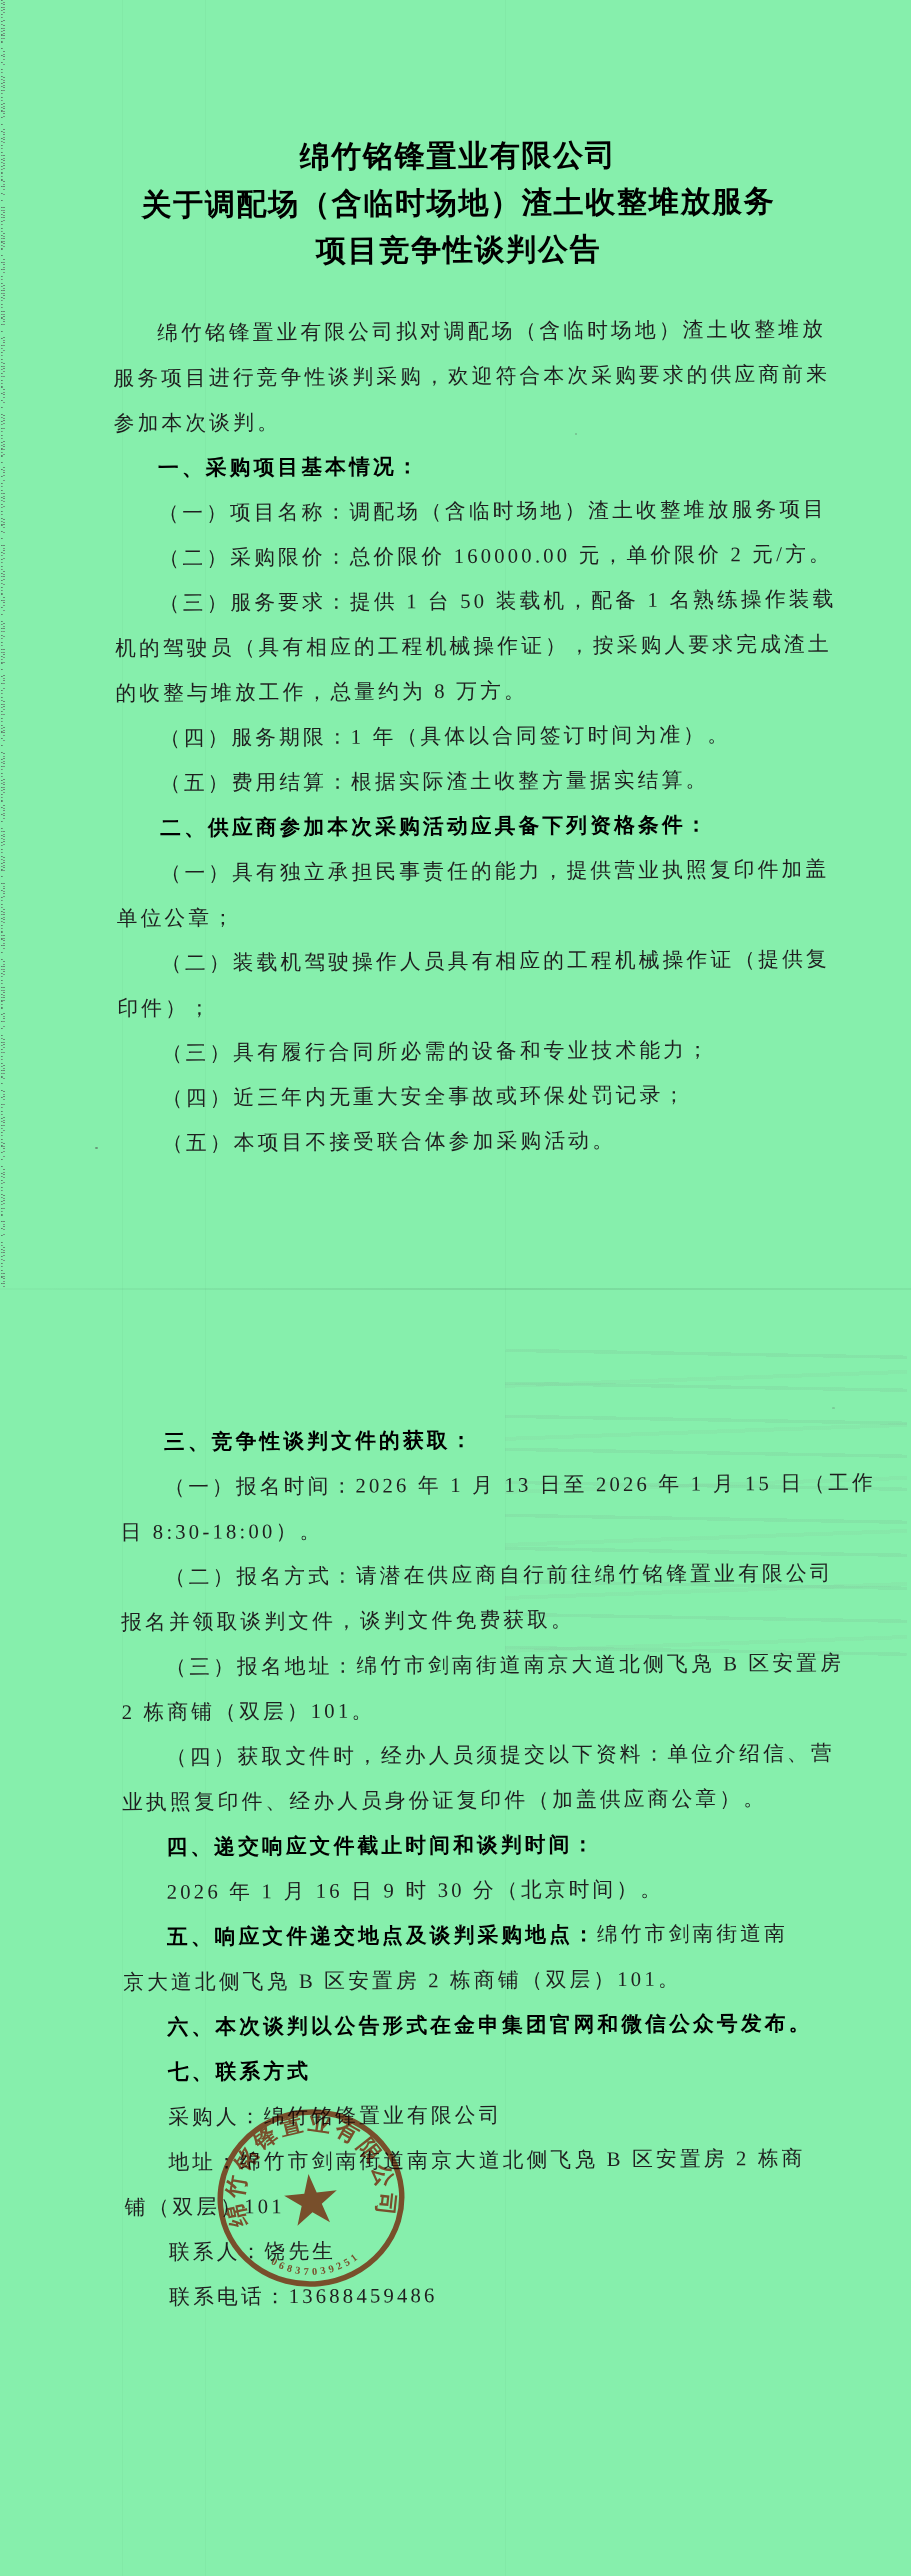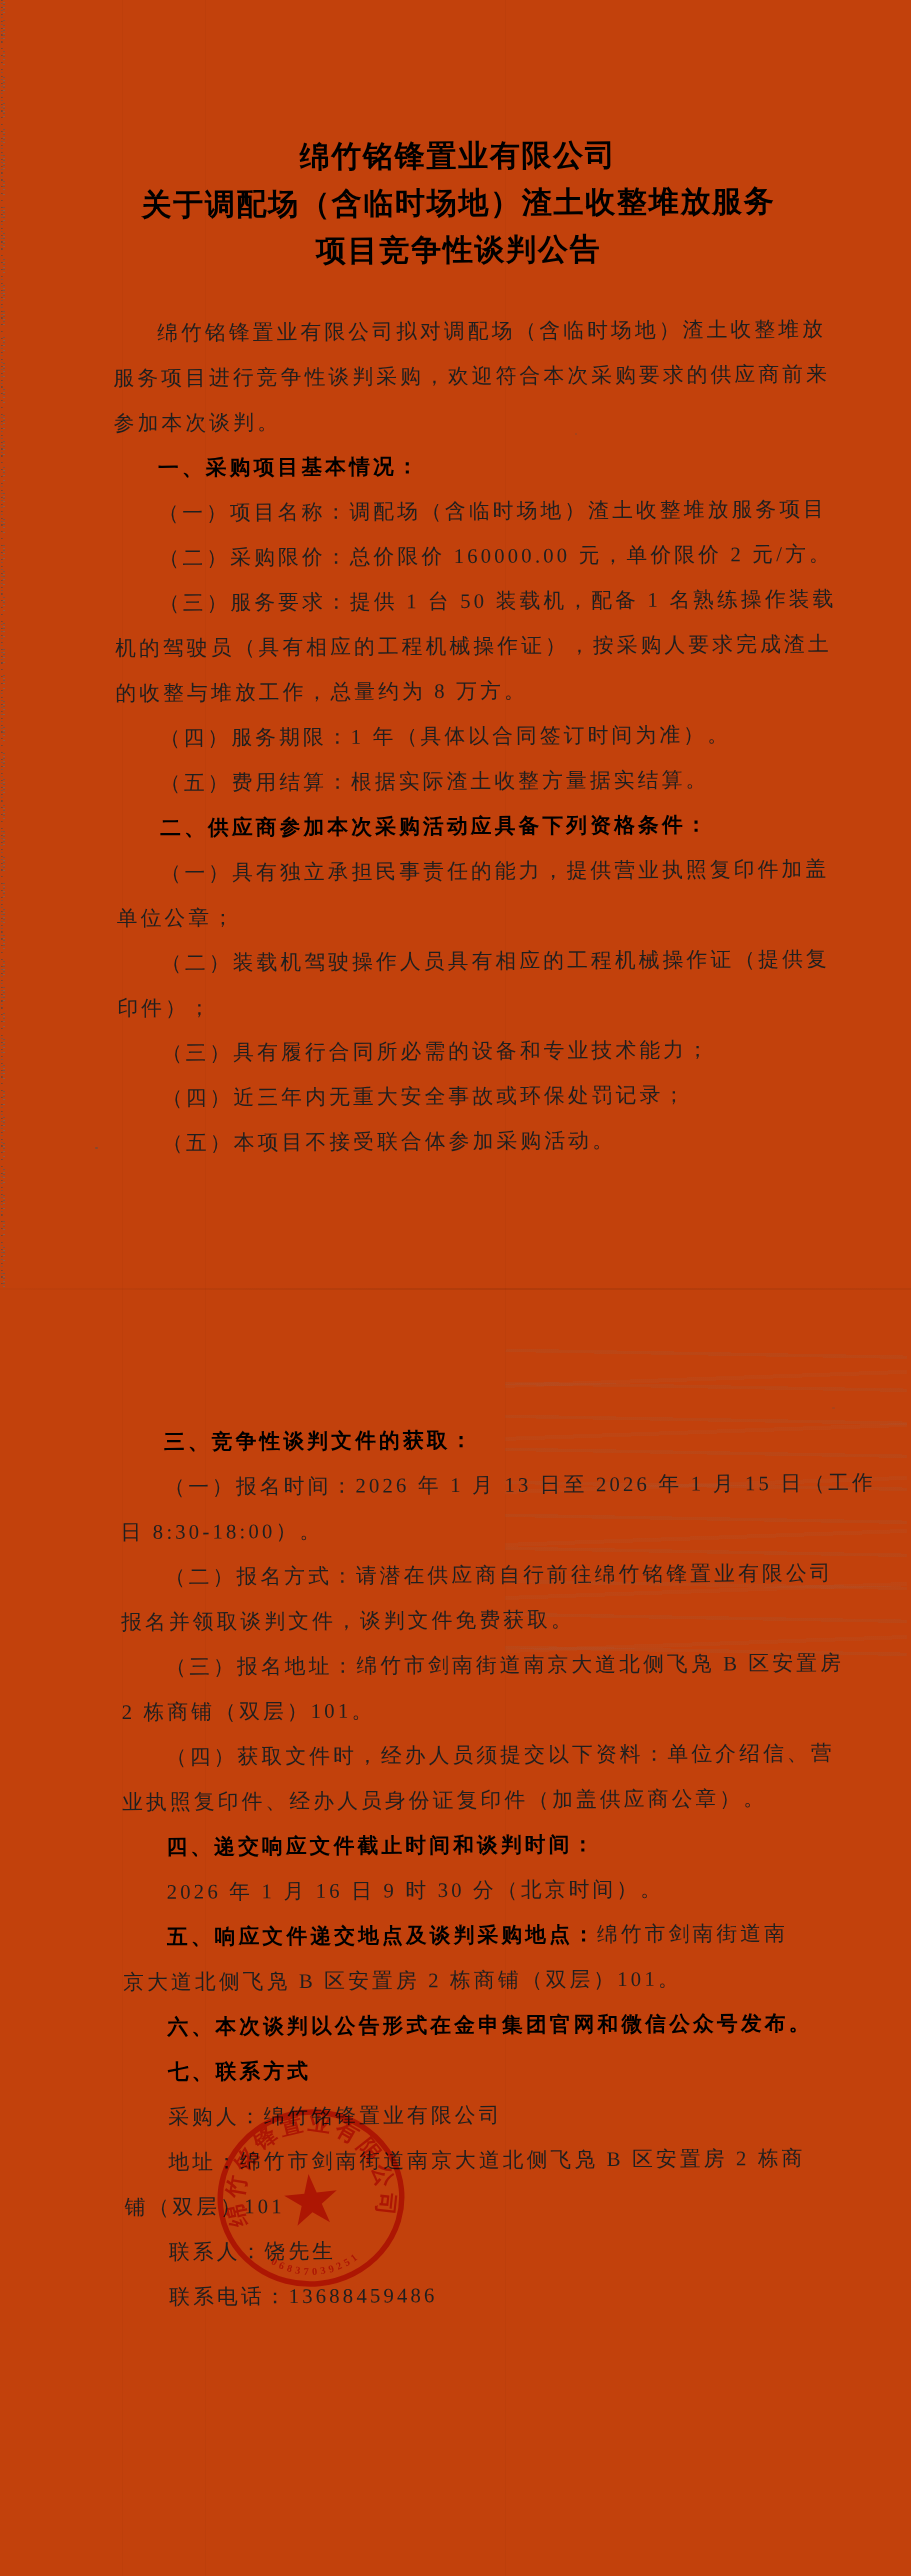--- a/index.html
+++ b/index.html
@@ -1,21 +1,21 @@
 <!DOCTYPE html>
 <html style="font-size:9.2px"><head>
 <meta charset="utf-8">
 <style>
   html,body{margin:0;padding:0;}
   body{background:#ffffff;}
   .page{
     position:relative;
     width:911px;
     height:2576px;
-    background:#c2410c;
+    background:#86efac;
     overflow:hidden;
     font-family:"Liberation Serif","DejaVu Serif",serif;
     color:#1f1f1f;
   }
   .sheet{
     position:relative;
     padding:0 78px 0 118px;
     transform:rotate(-0.35deg);
     transform-origin:50% 45%;
   }

